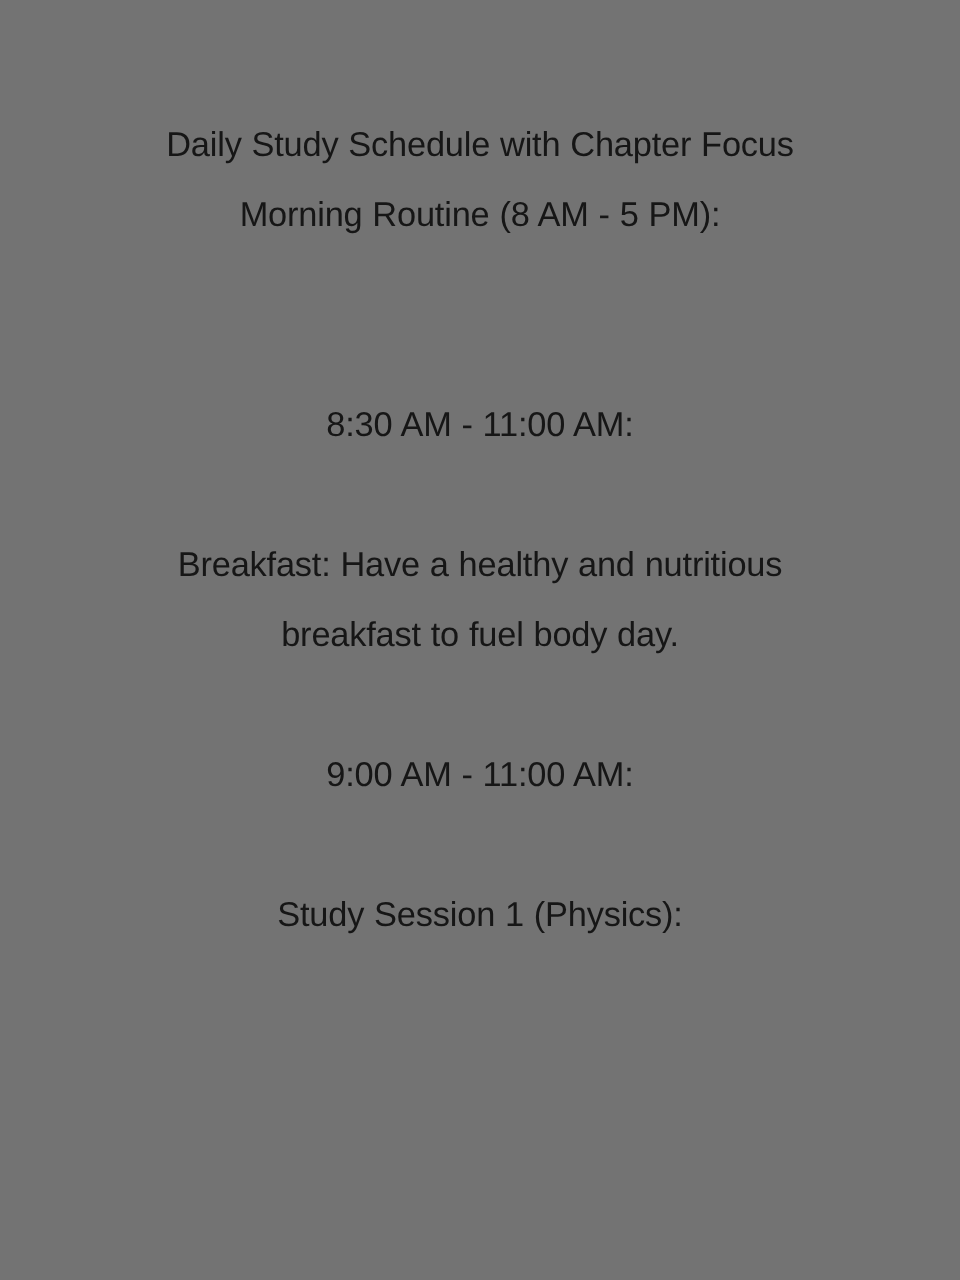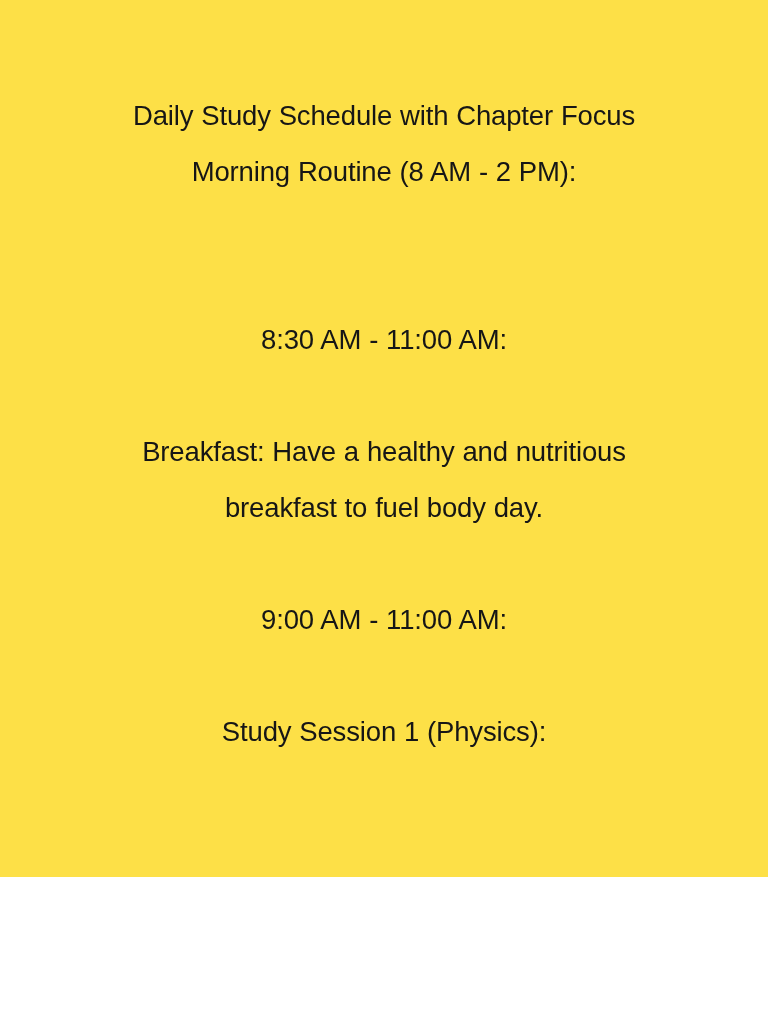--- a/index.html
+++ b/index.html
@@ -13,22 +13,22 @@
     height: 1024px;
     overflow: hidden;
     font-family: "Liberation Sans", "DejaVu Sans", sans-serif;
     color: #161616;
     -webkit-font-smoothing: antialiased;
   }
   .page {
     position: relative;
     box-sizing: border-box;
     width: 768px;
-    height: 877px;
-    background: #fde047;
+    height: 1024px;
+    background: #737373;
     padding: 88px 112px 0 112px;
   }
   .doc-body {
     width: 100%;
   }
   .para {
     margin: 0;
     text-align: center;
     font-size: 27.5px;
     line-height: 56px;
@@ -47,21 +47,21 @@
   }
 </style>
 </head>
 <body>
 
 <div class="page">
   <div class="doc-body">
 
     <p class="para">Daily Study Schedule with Chapter Focus</p>
 
-    <p class="para">Morning Routine (8 AM - 2 PM):</p>
+    <p class="para">Morning Routine (8 AM - 5 PM):</p>
 
 
     <p class="para blank"></p>
 
 
     <p class="para blank"></p>
 
     <p class="para">8:30 AM - 11:00 AM:</p>
 
     <p class="para blank"></p>

